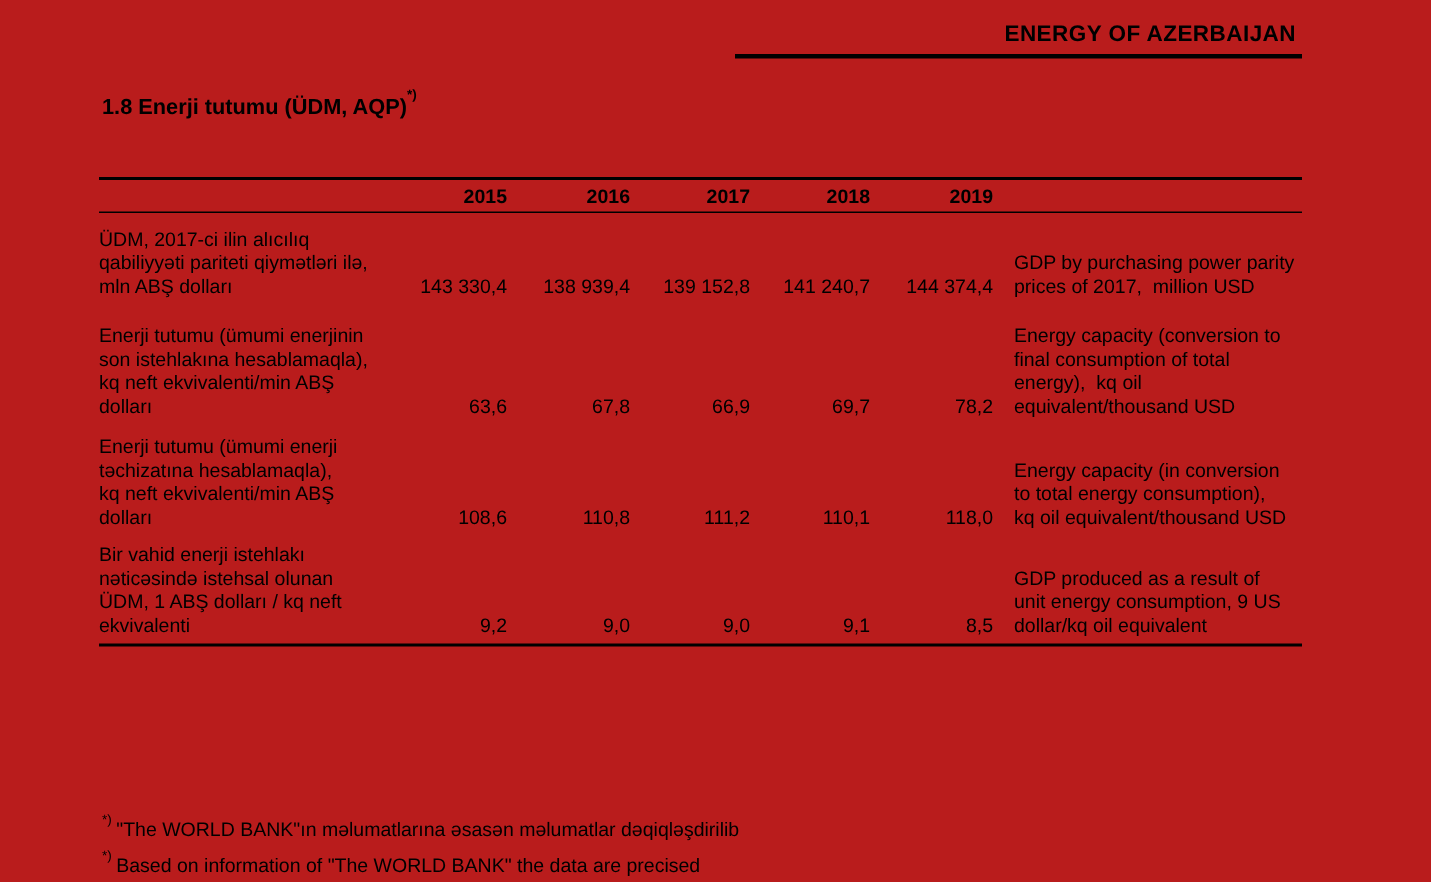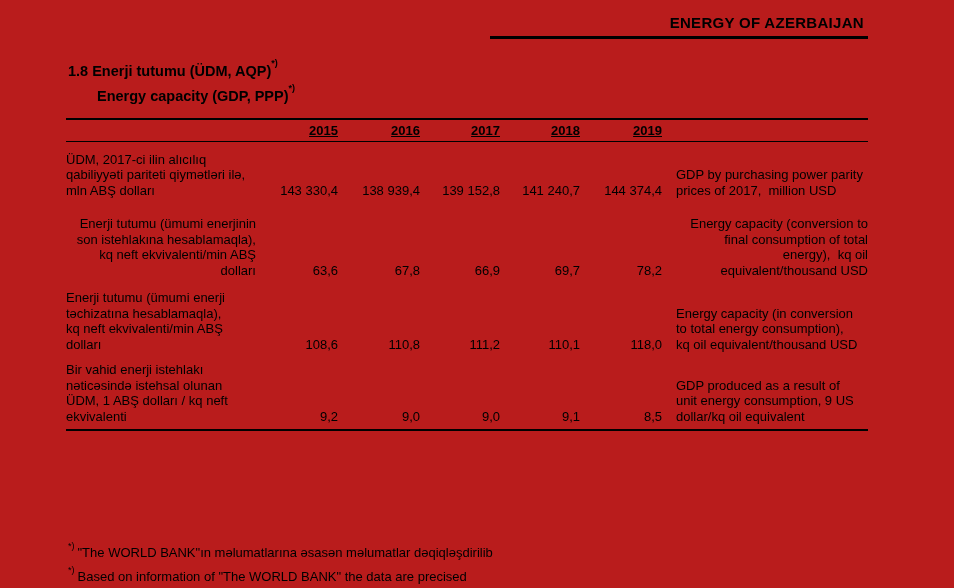--- a/index.html
+++ b/index.html
@@ -22,48 +22,47 @@
   sup.fmark { font-size:9px; position:relative; top:-4px; font-weight:bold; }
   
   .data-table {
     position:absolute; left:66px; top:118px; width:802px;
     border-collapse:collapse; table-layout:fixed;
     font-size:13px; line-height:15.5px;
   }
   .data-table th {
     font-weight:bold; text-align:right; font-size:13px;
     padding:3px 0 2px 0;
-    border-top:2.5px solid #000; border-bottom:1.5px solid #000;text-decoration:underline;
+    border-top:2.5px solid #000; border-bottom:1.5px solid #000;
   }
   .data-table td { vertical-align:bottom; padding:0; }
   td.lab { text-align:left; white-space:pre;margin-left:25px; }
   td.val { text-align:right; white-space:pre; }
   td.en  { text-align:left; white-space:pre; padding-left:14px; }
   tr.r1 td { padding-top:10px; padding-bottom:6px; }
   tr.r2 td { padding-top:16px; padding-bottom:6px; }
-  tr.r3 td { padding-top:12px; padding-bottom:6px;text-align:right; }
+  tr.r3 td { padding-top:12px; padding-bottom:6px; }
   tr.r4 td { padding-top:6px;  padding-bottom:6px; }
   tr.r5 td { padding-top:6px;  padding-bottom:6px; }
   tr.r6 td { padding-top:4px;  padding-bottom:5px; border-bottom:2.5px solid #000; }
   
   .footnotes { position:absolute; left:68px; top:539px; font-size:13px; line-height:20px; }
   .footnotes sup.fmark { top:-3px; font-weight:normal; margin-right:3px; }
 </style>
 </head>
 <body>
 
 <div class="page">
 
   <div class="running-head">
     <span>ENERGY OF AZERBAIJAN</span>
   </div>
 
   <div class="section-title">
     <div class="t-az"><span>1.8 Enerji tutumu (ÜDM, AQP)</span><sup class="fmark">*)</sup></div>
-    <div class="t-en"><span>Energy capacity (GDP, PPP)</span><sup class="fmark">*)</sup></div>
   </div>
 
   <table class="data-table">
     <colgroup>
       <col style="width:190px">
         <col style="width:82px">
         <col style="width:82px">
         <col style="width:80px">
         <col style="width:80px">
         <col style="width:82px">

